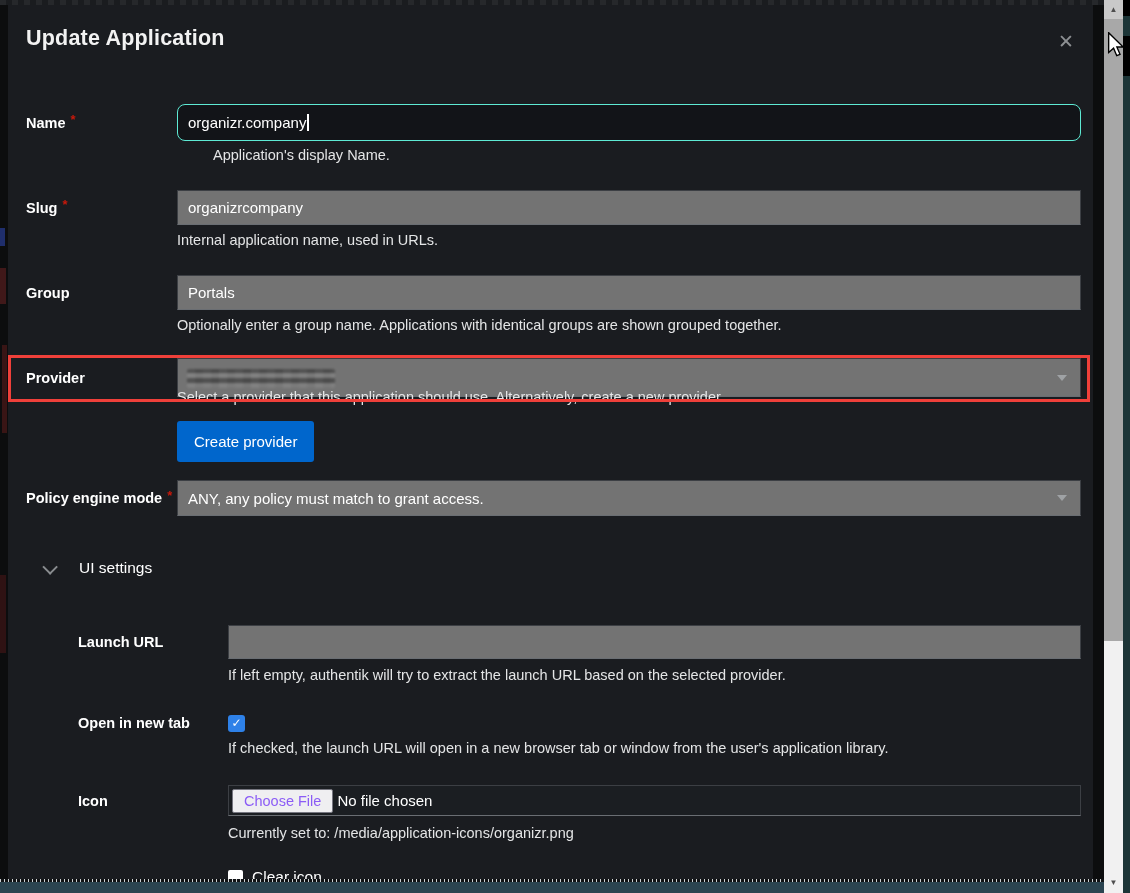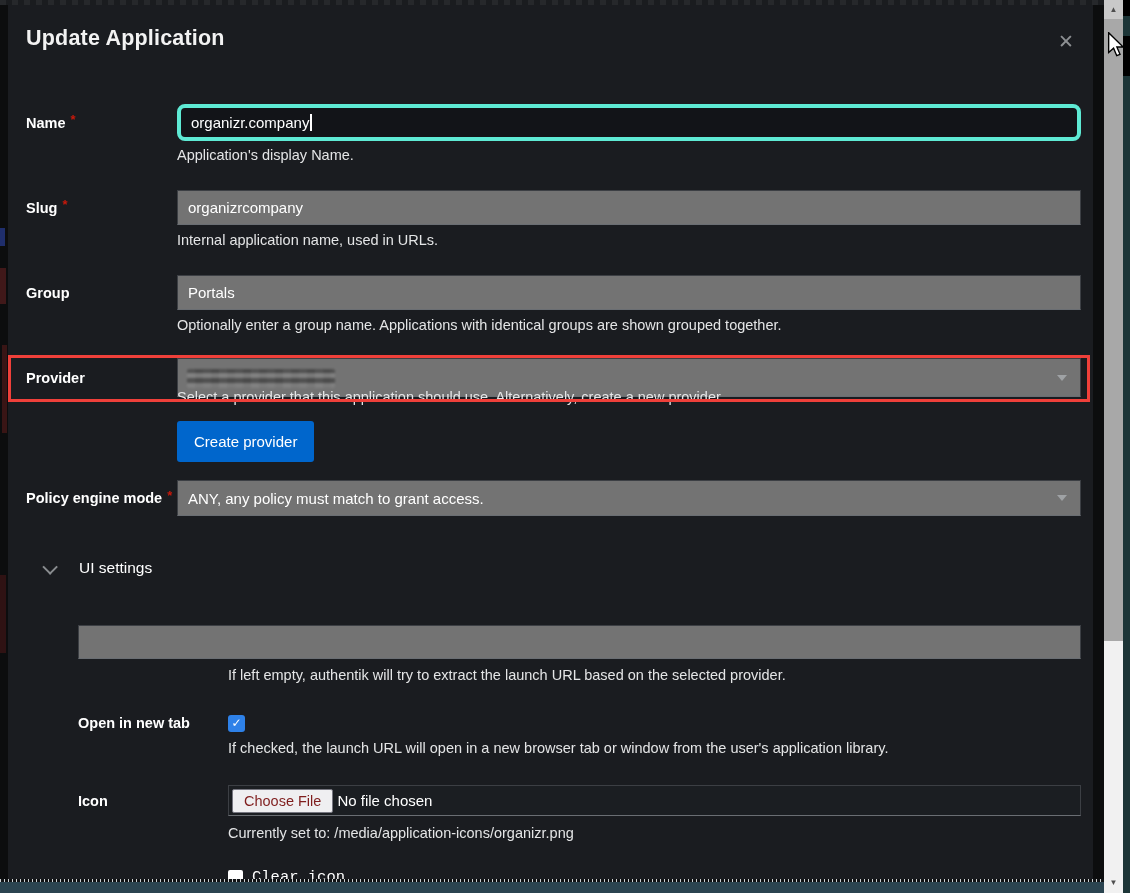--- a/index.html
+++ b/index.html
@@ -39,21 +39,21 @@
   .row.sub .lbl{width:150px;flex:0 0 150px;}
   .req{color:#c9190b;font-size:13px;position:relative;top:-3px;}
   .ctl{flex:1;position:relative;}
   .input,.select,.filewrap{
     box-sizing:border-box;width:100%;height:100%;
     background:#737373;border:1px solid #3c3f44;border-bottom:1px solid #6a6e73;
     color:#fff;font-size:15px;display:flex;align-items:center;padding:0 10px;
     white-space:nowrap;overflow:hidden;
   }
   .input.focused{
-    background:#121418;border:4px solid #5eead4;border-radius:8px;
+    background:#121418;border:1px solid #5eead4;border-radius:8px;
   }
   .text-caret{display:inline-block;width:1.5px;height:17px;background:#fff;margin-left:1px;}
   .select{padding-right:32px;position:relative;}
   .caret{
     position:absolute;right:13px;top:50%;margin-top:-3px;
     width:0;height:0;border-left:5px solid transparent;border-right:5px solid transparent;
     border-top:6px solid #9fa2a5;
   }
   .help{position:absolute;left:169px;color:#e4e5e6;font-size:14.5px;white-space:nowrap;}
   .help.sub{left:220px;}
@@ -86,27 +86,27 @@
   
   .checkbox{
     width:17px;height:17px;border-radius:3px;box-sizing:border-box;
     display:flex;align-items:center;justify-content:center;flex:0 0 17px;
   }
   .checkbox.checked{background:#2e81e8;color:#fff;font-size:12px;font-weight:700;}
   .checkbox.unchecked{background:#fff;width:15px;height:15px;flex:0 0 15px;border-radius:2px;}
   
   .filewrap{background:#1b1e22;padding:0 0 0 3px;}
   .file-btn{
-    background:#efeff1;color:#7f1d1d;border:1px solid #767680;border-radius:2px;
+    background:#efeff1;color:#8b5cf6;border:1px solid #767680;border-radius:2px;
     font-size:14.5px;font-family:"Liberation Sans",sans-serif;
     padding:3px 11px;cursor:pointer;
   }
   .file-status{margin-left:4px;color:#fff;font-size:15px;}
   .clear-row{position:absolute;left:220px;top:863px;display:flex;align-items:center;gap:9px;}
-  .clear-row .clbl{color:#fff;font-size:15.5px;font-family:Liberation Mono, monospace;}
+  .clear-row .clbl{color:#fff;font-size:15.5px;}
   
   .top-strip{
     position:absolute;left:0;top:0;width:1104px;height:5px;z-index:6;
     background:repeating-linear-gradient(90deg,#26282b 0 6px,#1a1c1f 6px 12px);
   }
   .bottom-dash{
     position:absolute;left:0;top:879px;width:1104px;height:3px;z-index:6;
     background-color:#101214;
     background-image:repeating-linear-gradient(90deg,#cdd0d2 0 1px,transparent 1px 4px);
   }
@@ -143,21 +143,21 @@
       <span>Name</span>
         <span class="req">*</span>
     </div>
     <div class="ctl">
       <div class="input focused">
         <span>organizr.company</span>
           <span class="text-caret"></span>
       </div>
     </div>
   </div>
-  <div class="help" style="top:142px;">Application's display Name.</div>
+  <div class="help" style="top:142px;margin-left:36px;">Application's display Name.</div>
 
   <div class="row" style="top:185px;height:35px;">
     <div class="lbl">
       <span>Slug</span>
         <span class="req">*</span>
     </div>
     <div class="ctl">
       <div class="input">
         <span>organizrcompany</span>
       </div>
@@ -205,20 +205,23 @@
       </div>
     </div>
   </div>
 
   <div class="section-hdr">
     <span class="chev"></span>
     <span class="sec-label">UI settings</span>
   </div>
 
   <div class="row sub" style="top:620px;height:34px;">
+    <div class="lbl">
+      <span>Launch URL</span>
+    </div>
     <div class="ctl">
       <div class="input">
         <span></span>
       </div>
     </div>
   </div>
   <div class="help sub" style="top:662px;">If left empty, authentik will try to extract the launch URL based on the selected provider.</div>
 
   <div class="row sub" style="top:703px;height:30px;">
     <div class="lbl">

